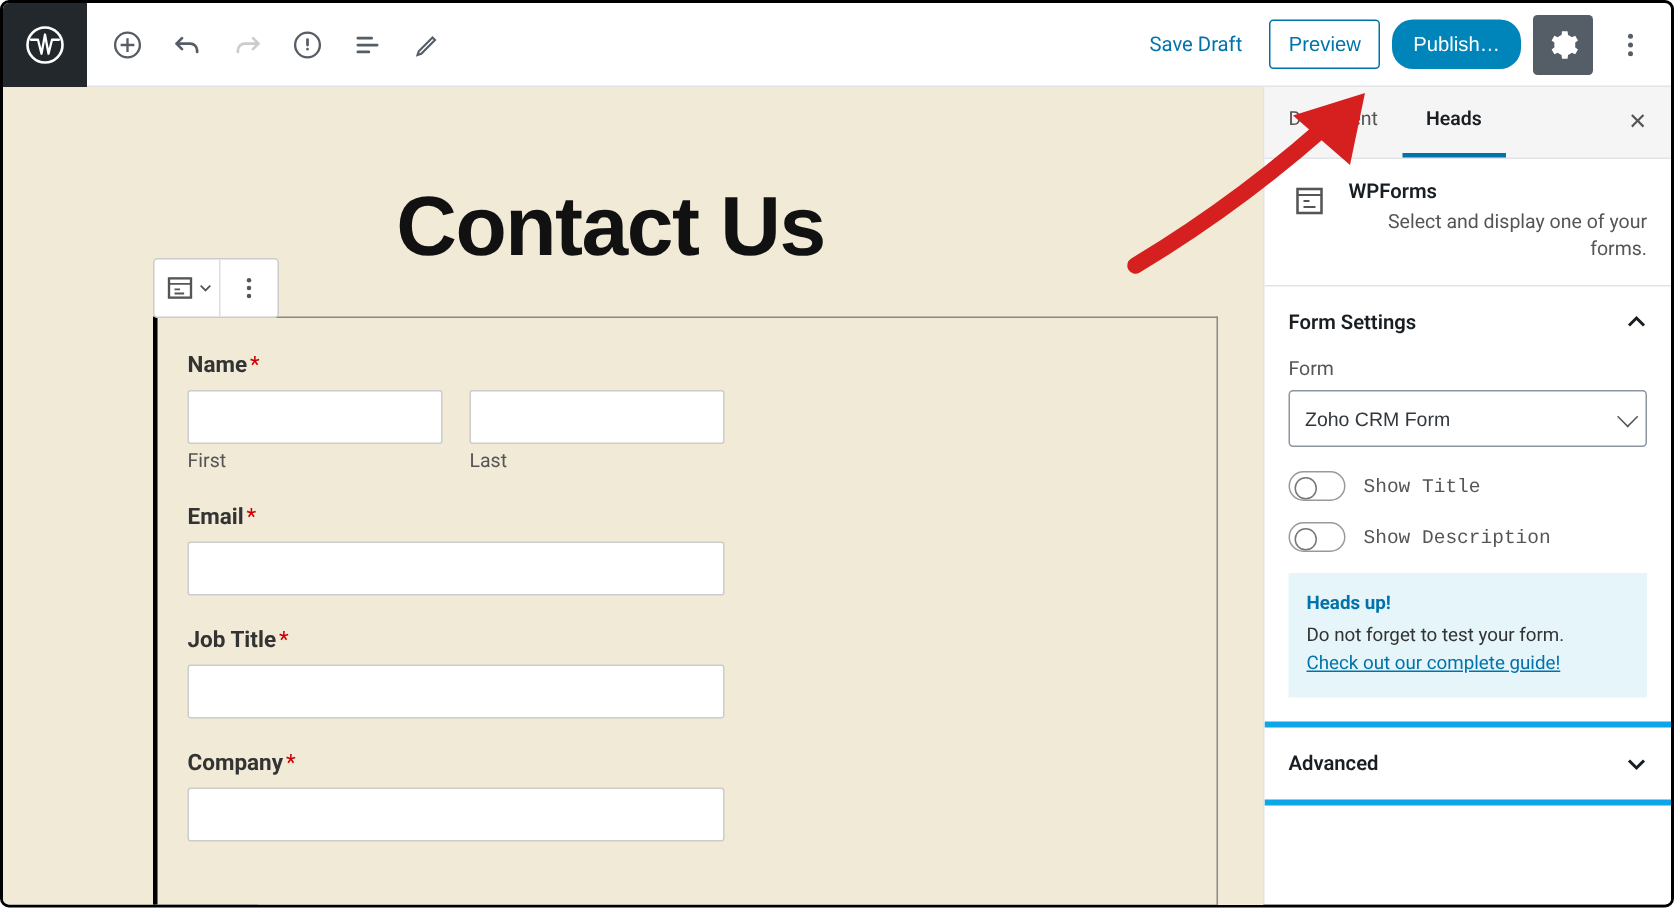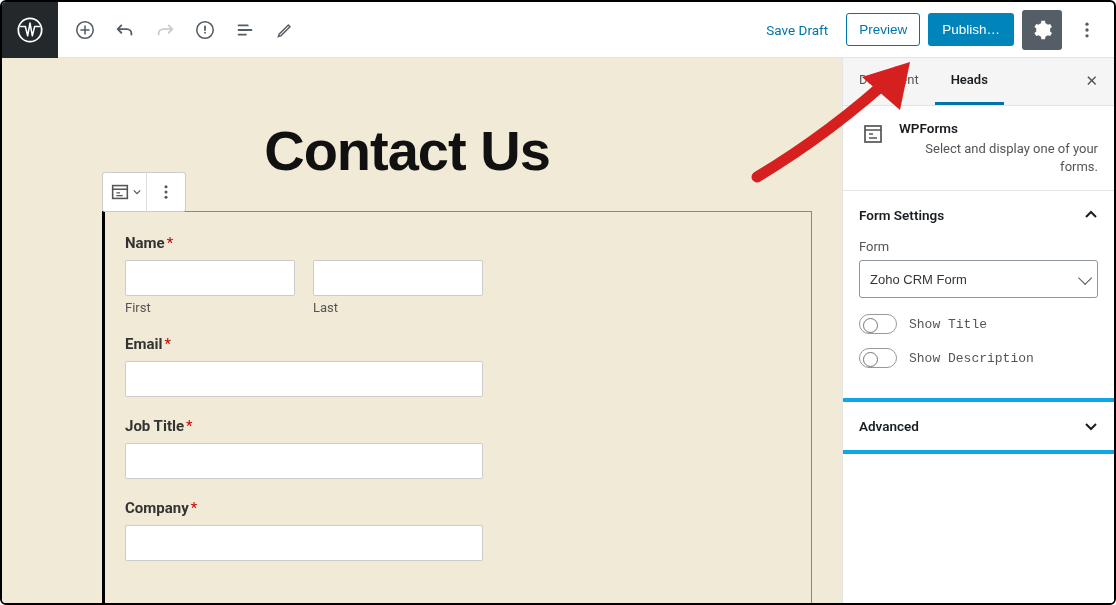--- a/index.html
+++ b/index.html
@@ -5,21 +5,21 @@
     * { box-sizing: border-box; margin: 0; padding: 0; }
     body { font-family: -apple-system, BlinkMacSystemFont, "Segoe UI", Roboto, sans-serif; background: #fff; width: 1116px; height: 605px; position: relative; border: 2px solid #000; border-radius: 6px; overflow: hidden; }
     .topbar { display: flex; align-items: center; height: 56px; border-bottom: 1px solid #e2e4e7; }
     .wp-logo { width: 56px; height: 56px; background: #23282d; display: flex; align-items: center; justify-content: center; color: #fff; }
     .tools-left { display: flex; align-items: center; gap: 6px; padding-left: 10px; }
     .tool-btn { width: 34px; height: 34px; display: flex; align-items: center; justify-content: center; color: #555d66; cursor: pointer; border-radius: 3px; }
     .tool-btn.disabled { color: #ccc; }
     .tools-right { margin-left: auto; display: flex; align-items: center; gap: 8px; padding-right: 10px; }
     .save-draft { color: #0073aa; font-size: 13.5px; padding: 0 10px; cursor: pointer; }
     .preview-btn { border: 1px solid #0073aa; color: #0073aa; background: #fff; font-size: 13.5px; padding: 8px 12px; border-radius: 3px; cursor: pointer; }
-    .publish-btn { background: #0085ba; color: #fff; font-size: 13.5px; padding: 9px 14px; border-radius: 3px; cursor: pointer; border: none; }
+    .publish-btn { background: #0085ba; color: #fff; font-size: 13.5px; padding: 9px 14px; border-radius: 14px; cursor: pointer; border: none; }
     .gear-btn { width: 40px; height: 40px; background: #555d66; border-radius: 3px; display: flex; align-items: center; justify-content: center; color: #fff; cursor: pointer; }
     .more-btn { width: 34px; height: 40px; display: flex; align-items: center; justify-content: center; color: #555d66; cursor: pointer; }
     .main-area { display: flex; height: calc(100% - 56px); }
     .canvas { flex: 1; background: #f0ead6; overflow: auto; padding-top: 60px; padding-left: 100px; padding-right: 30px; position: relative; }
     .page-title { font-size: 56px; font-weight: 900; color: #111; text-align: center; margin-bottom: 28px; letter-spacing: -1px; font-family: Arial, sans-serif; margin-left: -100px; }
     .block-wrapper { position: relative; }
     .block-toolbar { position: absolute; top: -39px; left: 0; display: flex; background: #fff; border: 1px solid #ccc; border-radius: 3px; height: 40px; overflow: hidden; }
     .toolbar-item { width: 44px; height: 38px; display: flex; align-items: center; justify-content: center; color: #555; cursor: pointer; border-right: 1px solid #ddd; }
     .toolbar-item:last-child { border-right: none; width: 38px; }
     .form-block { border: 1px solid #888; border-left: 3px solid #000; background: #f0ead6; padding: 22px 20px; min-height: 380px; }
@@ -208,20 +208,25 @@
           </select>
         </div>
         <div class="toggle-row">
           <div class="toggle-pill"></div>
           <span class="toggle-label">Show Title</span>
         </div>
         <div class="toggle-row">
           <div class="toggle-pill"></div>
           <span class="toggle-label">Show Description</span>
         </div>
+        <div class="notice-box">
+          <div class="notice-title">Heads up!</div>
+          <div>Do not forget to test your form.</div>
+          <span class="notice-link">Check out our complete guide!</span>
+        </div>
       </div>
     </div>
 
     <div class="panel-section">
       <div class="panel-header">
         <span>Advanced</span>
         <svg class="chev-icon" viewBox="0 0 14 14">
             <path d="M2 5l5 5 5-5" stroke="currentColor" stroke-width="2" fill="none"></path>
           </svg>
       </div>

